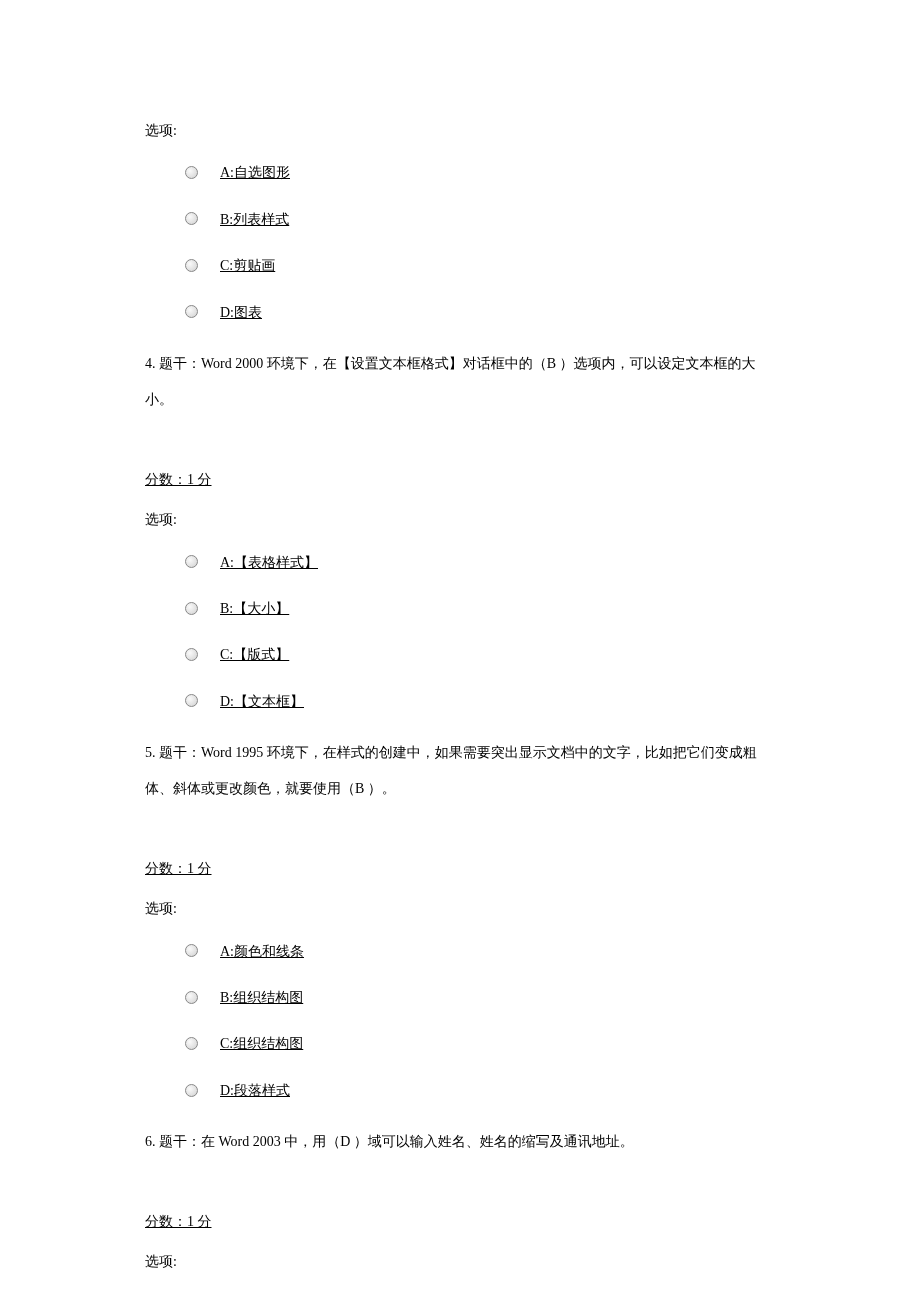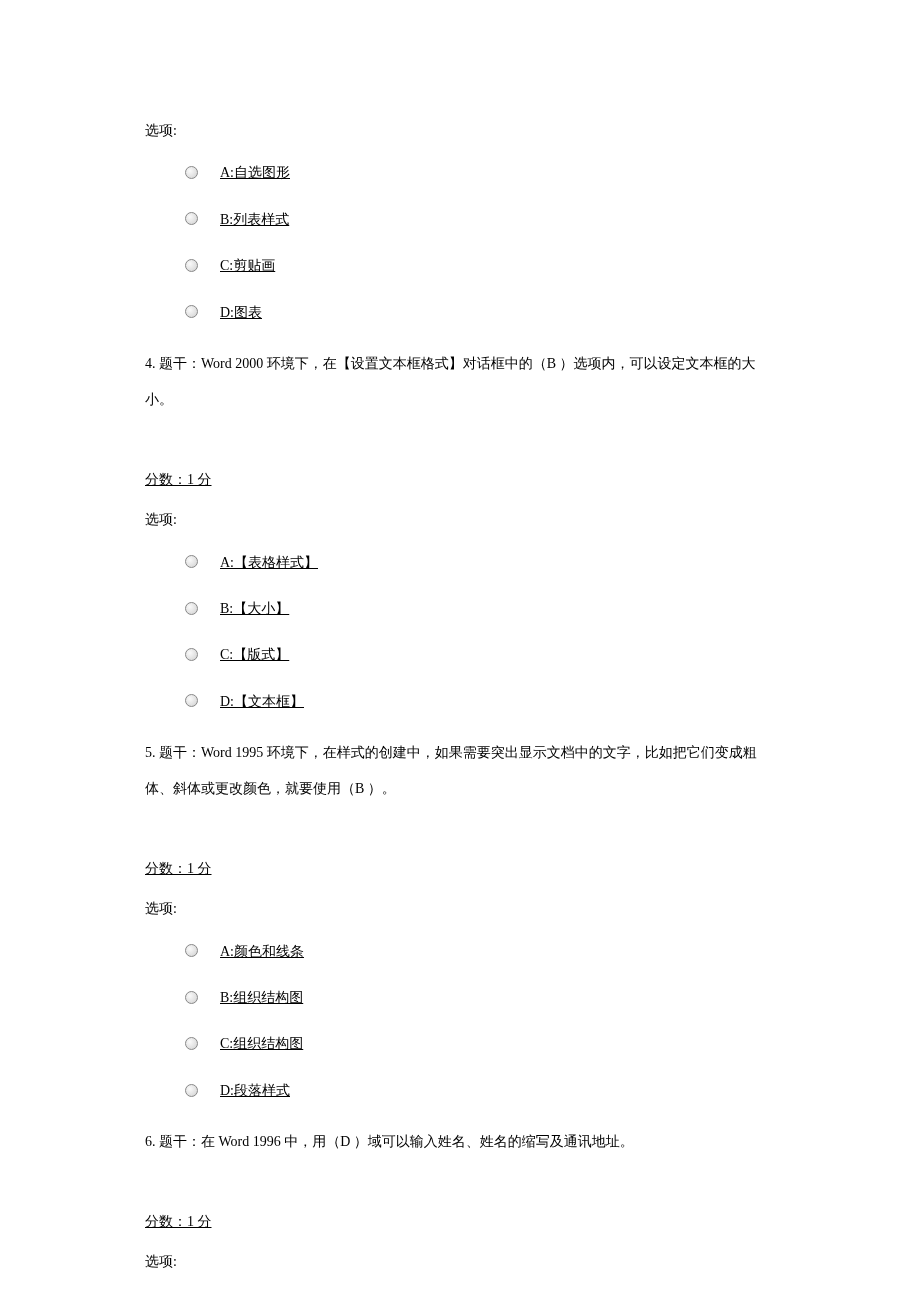--- a/index.html
+++ b/index.html
@@ -105,15 +105,15 @@
 </div>
 <div class="option-item">
   <span class="radio-circle"></span>
   <span class="option-text">C:组织结构图</span>
 </div>
 <div class="option-item">
   <span class="radio-circle"></span>
   <span class="option-text">D:段落样式</span>
 </div>
 
-<div class="question-stem">6. 题干：在 Word 1996 中，用（D ）域可以输入姓名、姓名的缩写及通讯地址。</div>
+<div class="question-stem">6. 题干：在 Word 2003 中，用（D ）域可以输入姓名、姓名的缩写及通讯地址。</div>
 <div class="score-line">分数：1 分</div>
 <div class="options-label">选项:</div>
 
 </body></html>

